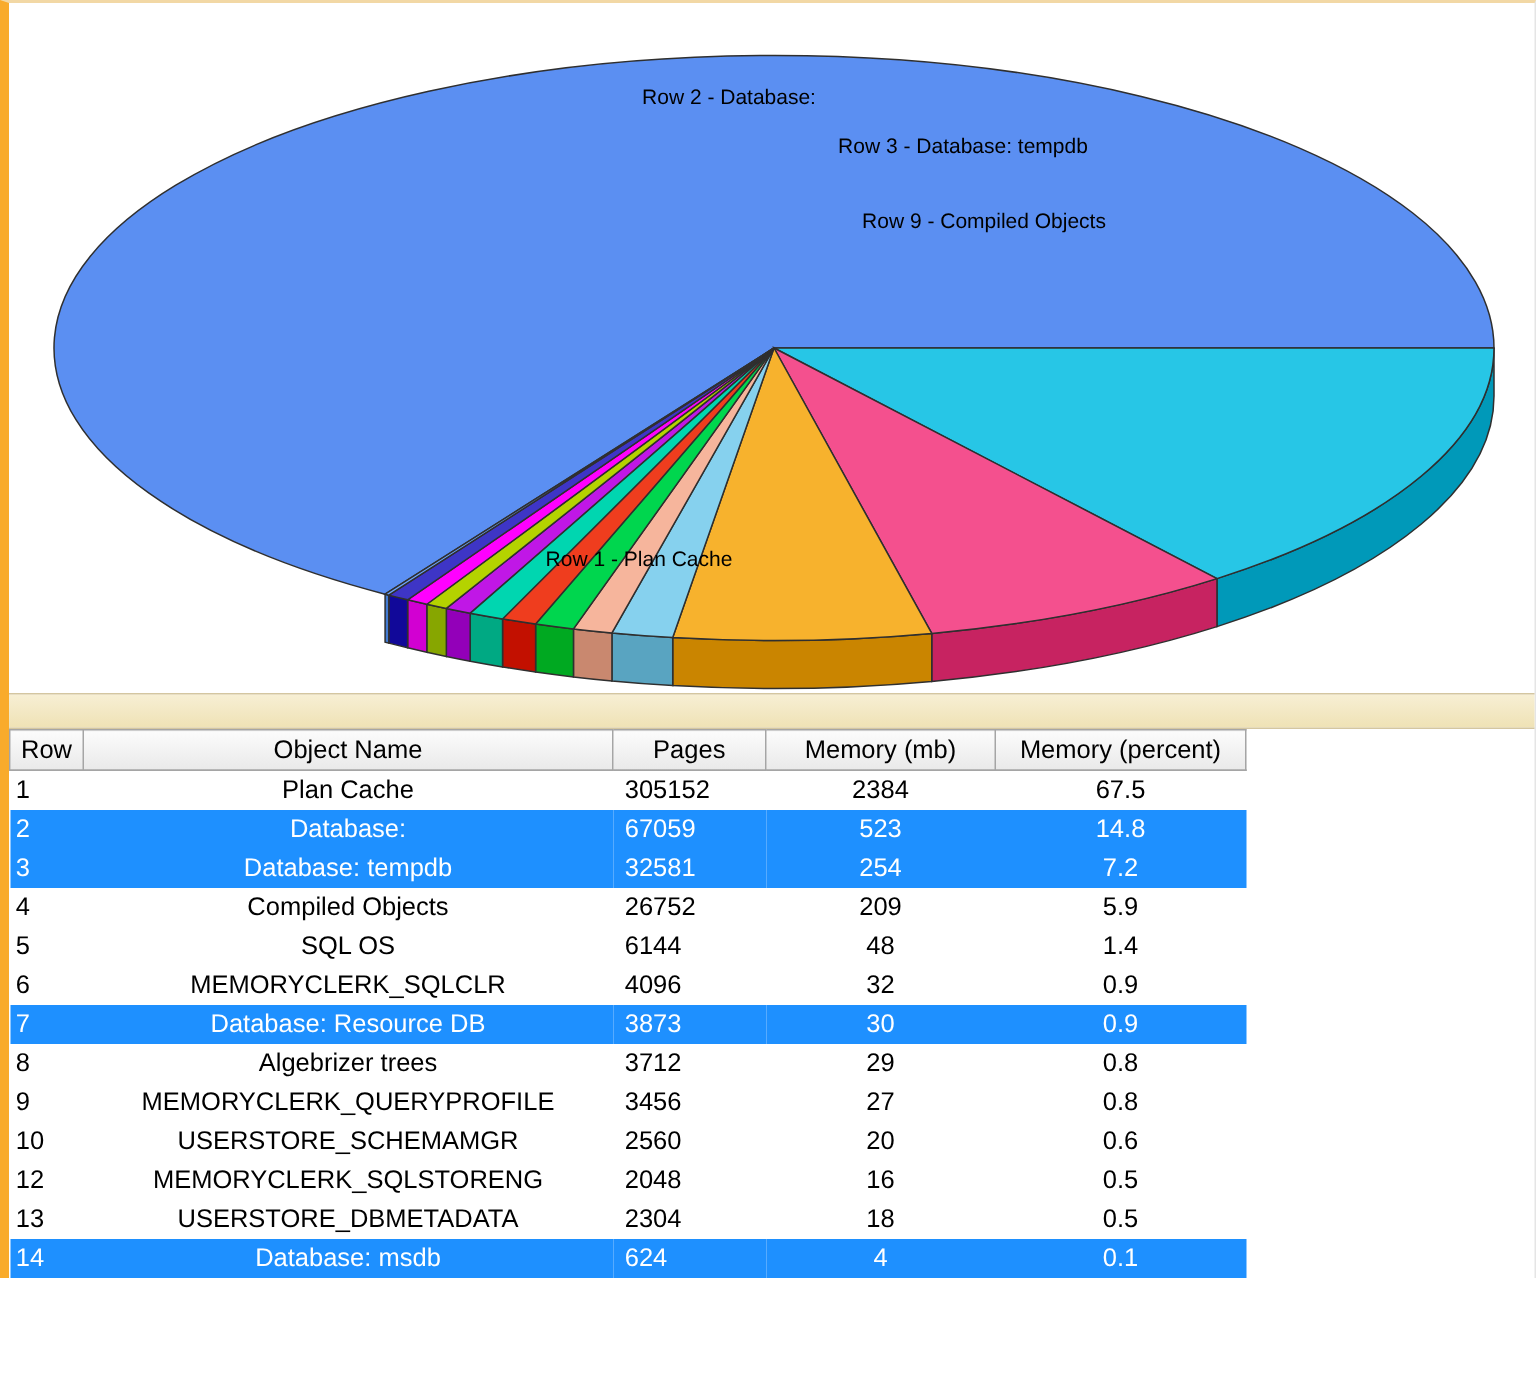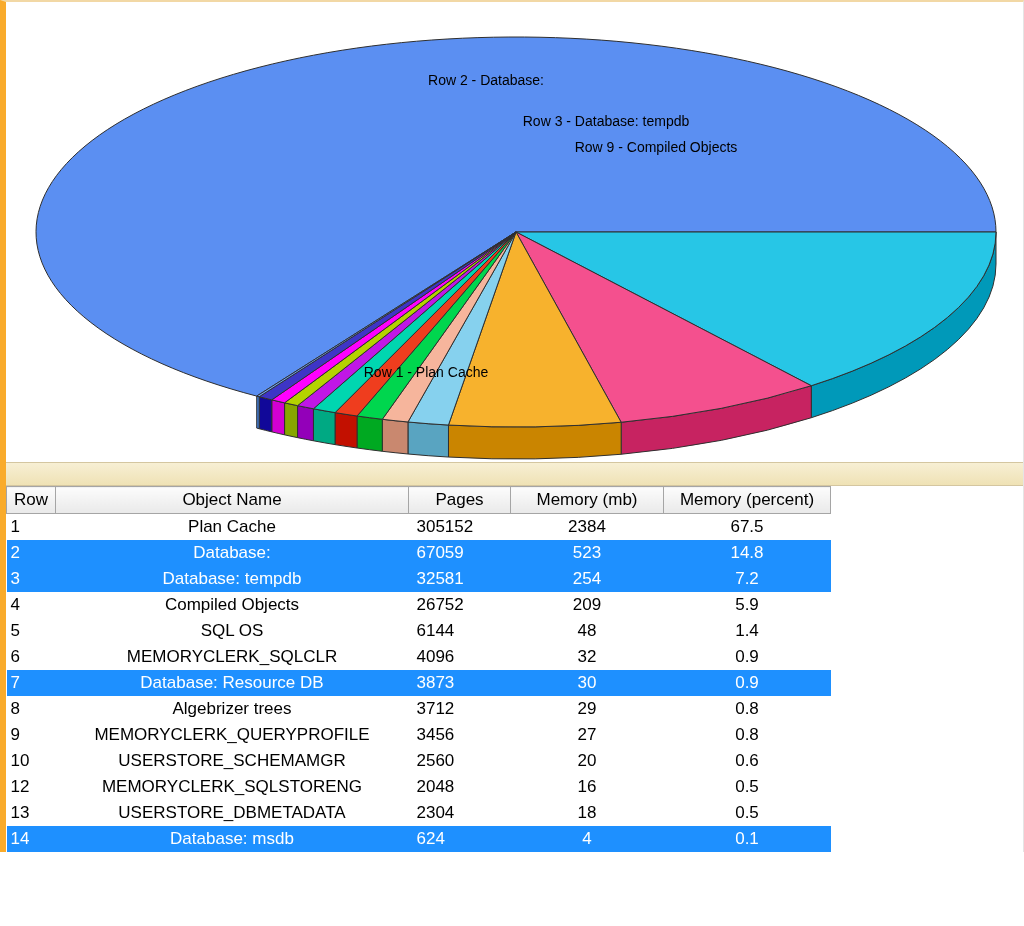--- a/index.html
+++ b/index.html
@@ -108,22 +108,22 @@
         <path d="M 510 230 L 351.06897323525925 414.0007243415822 A 480 195 0 0 1 329.0364430961191 410.6109972169707 Z" fill="#ef3d1e" stroke="#2f2f2f" stroke-width="1"></path>
         <path d="M 510 230 L 329.0364430961191 410.6109972169707 A 480 195 0 0 1 307.43987001609617 406.7861623804085 Z" fill="#00d6b0" stroke="#2f2f2f" stroke-width="1"></path>
         <path d="M 510 230 L 307.43987001609617 406.7861623804085 A 480 195 0 0 1 291.559878179355 403.6375010327278 Z" fill="#c017e6" stroke="#2f2f2f" stroke-width="1"></path>
         <path d="M 510 230 L 291.559878179355 403.6375010327278 A 480 195 0 0 1 278.5517894020211 400.8336683681043 Z" fill="#b4d300" stroke="#2f2f2f" stroke-width="1"></path>
         <path d="M 510 230 L 278.5517894020211 400.8336683681043 A 480 195 0 0 1 265.76153157930855 397.8690530343646 Z" fill="#ff00ff" stroke="#2f2f2f" stroke-width="1"></path>
         <path d="M 510 230 L 265.76153157930855 397.8690530343646 A 480 195 0 0 1 253.20114245419325 394.74644522369283 Z" fill="#3e35c6" stroke="#2f2f2f" stroke-width="1"></path>
         <path d="M 510 230 L 253.20114245419325 394.74644522369283 A 480 195 0 0 1 250.71769308965128 394.1032206001952 Z" fill="#6fa8ff" stroke="#2f2f2f" stroke-width="1"></path>
       </svg>
     <div id="pie-labels">
         <span class="slice-label" style="left: 420px; top: 370px;">Row 1 - Plan Cache</span>
-        <span class="slice-label" style="left: 480px; top: 78px;">Row 2 - Database:</span>
-        <span class="slice-label" style="left: 600px; top: 95px; margin-top: 24px;">Row 3 - Database: tempdb</span>
+        <span class="slice-label" style="left: 480px; top: 62px;">Row 2 - Database:</span>
+        <span class="slice-label" style="left: 636px; top: 95px;">Row 3 - Database: tempdb</span>
         <span class="slice-label" style="left: 650px; top: 145px;">Row 9 - Compiled Objects</span>
       </div>
   </div>
 
   <div class="status-strip"></div>
 
   <div class="grid-wrap">
     <table class="data" id="data-table">
       <thead>
         <tr>

